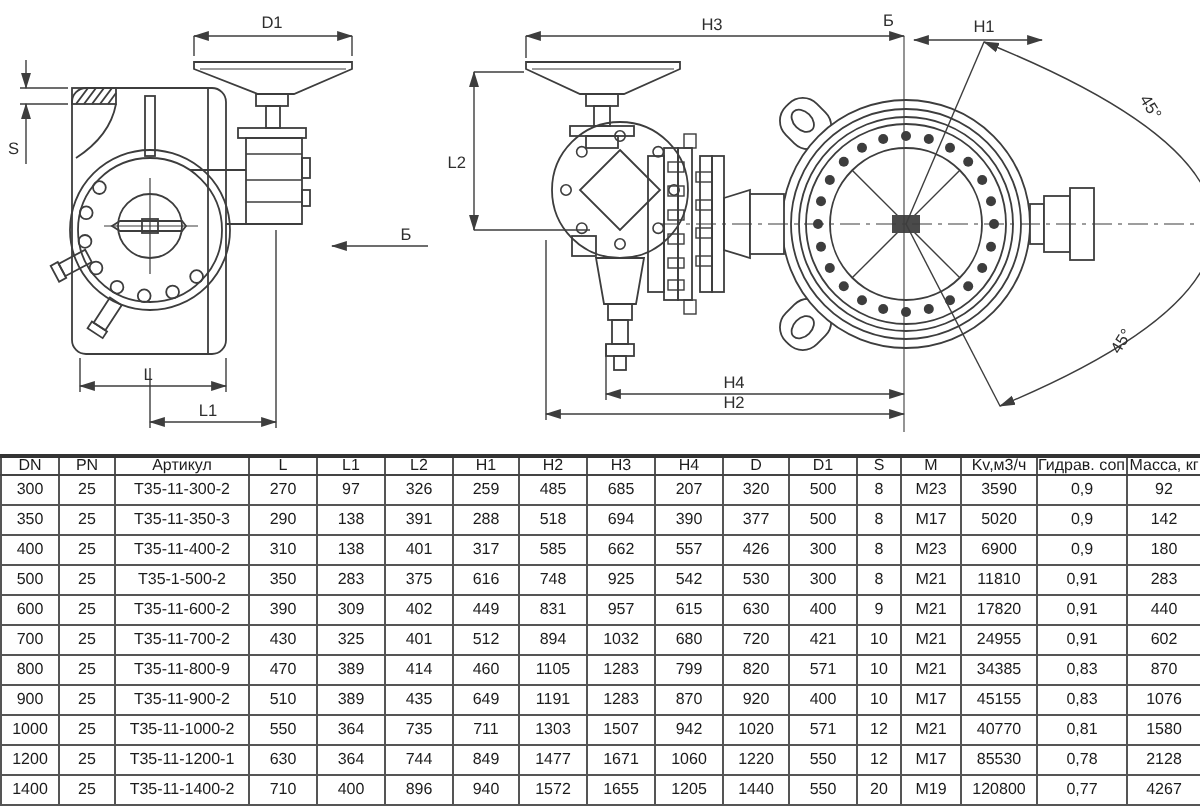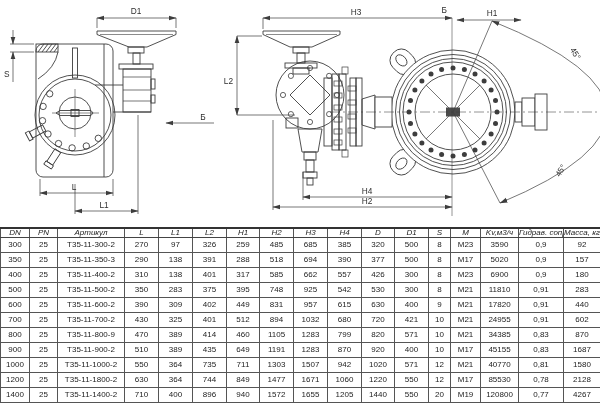--- a/index.html
+++ b/index.html
@@ -5,21 +5,21 @@
   html,body{margin:0;padding:0;background:#ffffff;}
   body{width:600px;height:403px;font-family:"Liberation Sans",sans-serif;overflow:hidden;}
   .sheet{width:600px;height:403px;background:#fff;position:relative;border-radius:30px;}
   .drawing-wrap{width:600px;height:227px;position:relative;}
   svg{display:block;}
   svg text.dim{font-family:"Liberation Sans",sans-serif;font-size:8.3px;fill:#2e2e2e;}
   .spec-table{width:600px;height:176px;border-collapse:collapse;table-layout:fixed;
               font-size:8px;color:#1c1c1c;}
   .spec-table th,.spec-table td{border:1px solid #555;text-align:center;vertical-align:middle;
               padding:0;font-weight:normal;white-space:nowrap;overflow:hidden;line-height:1;}
-  .spec-table thead th{border-bottom:1px solid #444;font-style:italic;}
+  .spec-table thead th{border-bottom:1px solid #444;}
   .spec-table{border-top:2px solid #333;}
 </style>
 </head>
 <body>
 
 <div class="sheet">
   <div class="drawing-wrap">
     <svg width="600" height="227" viewBox="0 0 600 227">
       <defs>
         <marker id="arr" viewBox="0 0 10 10" refX="9.3" refY="5" markerWidth="8" markerHeight="8" markerUnits="userSpaceOnUse" orient="auto-start-reverse">
@@ -305,21 +305,21 @@
         <tr>
           <td>300</td>
           <td>25</td>
           <td>Т35-11-300-2</td>
           <td>270</td>
           <td>97</td>
           <td>326</td>
           <td>259</td>
           <td>485</td>
           <td>685</td>
-          <td>385</td>
+          <td>207</td>
           <td>320</td>
           <td>500</td>
           <td>8</td>
           <td>М23</td>
           <td>3590</td>
           <td>0,9</td>
           <td>92</td>
         </tr>
         <tr>
           <td>350</td>
@@ -331,21 +331,21 @@
           <td>288</td>
           <td>518</td>
           <td>694</td>
           <td>390</td>
           <td>377</td>
           <td>500</td>
           <td>8</td>
           <td>М17</td>
           <td>5020</td>
           <td>0,9</td>
-          <td>157</td>
+          <td>142</td>
         </tr>
         <tr>
           <td>400</td>
           <td>25</td>
           <td>Т35-11-400-2</td>
           <td>310</td>
           <td>138</td>
           <td>401</td>
           <td>317</td>
           <td>585</td>
@@ -355,25 +355,25 @@
           <td>300</td>
           <td>8</td>
           <td>М23</td>
           <td>6900</td>
           <td>0,9</td>
           <td>180</td>
         </tr>
         <tr>
           <td>500</td>
           <td>25</td>
-          <td>Т35-11-500-2</td>
+          <td>Т35-1-500-2</td>
           <td>350</td>
           <td>283</td>
           <td>375</td>
-          <td>395</td>
+          <td>616</td>
           <td>748</td>
           <td>925</td>
           <td>542</td>
           <td>530</td>
           <td>300</td>
           <td>8</td>
           <td>М21</td>
           <td>11810</td>
           <td>0,91</td>
           <td>283</td>
@@ -445,21 +445,21 @@
           <td>649</td>
           <td>1191</td>
           <td>1283</td>
           <td>870</td>
           <td>920</td>
           <td>400</td>
           <td>10</td>
           <td>М17</td>
           <td>45155</td>
           <td>0,83</td>
-          <td>1687</td>
+          <td>1076</td>
         </tr>
         <tr>
           <td>1000</td>
           <td>25</td>
           <td>Т35-11-1000-2</td>
           <td>550</td>
           <td>364</td>
           <td>735</td>
           <td>711</td>
           <td>1303</td>
@@ -469,21 +469,21 @@
           <td>571</td>
           <td>12</td>
           <td>М21</td>
           <td>40770</td>
           <td>0,81</td>
           <td>1580</td>
         </tr>
         <tr>
           <td>1200</td>
           <td>25</td>
-          <td>Т35-11-1800-2</td>
+          <td>Т35-11-1200-1</td>
           <td>630</td>
           <td>364</td>
           <td>744</td>
           <td>849</td>
           <td>1477</td>
           <td>1671</td>
           <td>1060</td>
           <td>1220</td>
           <td>550</td>
           <td>12</td>

